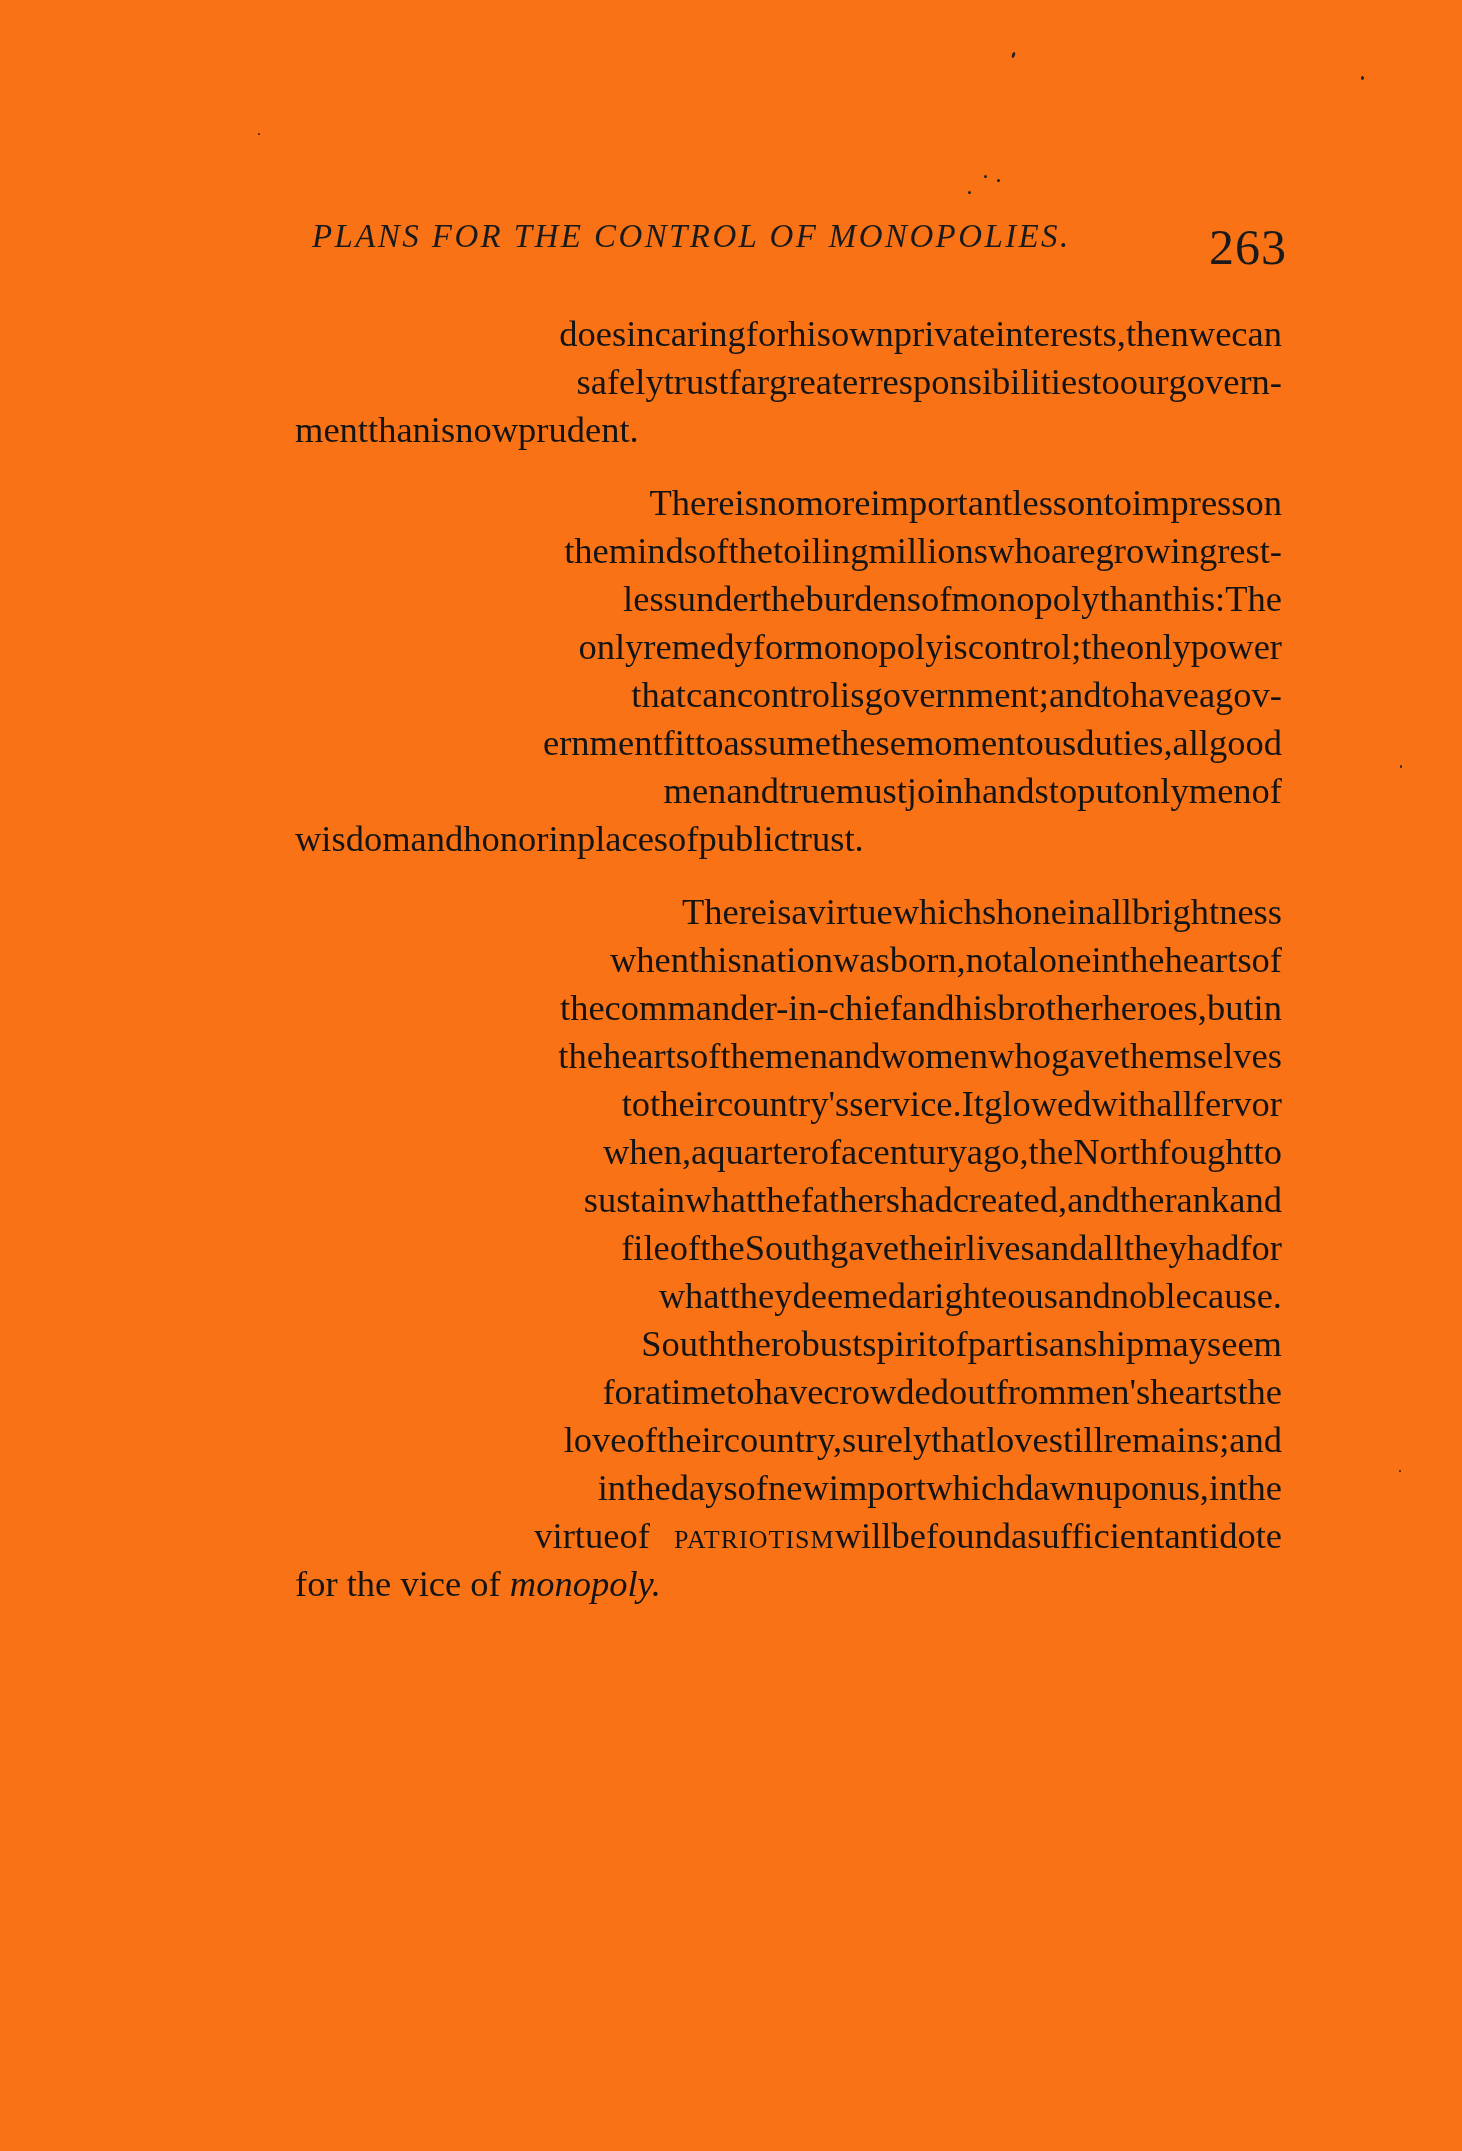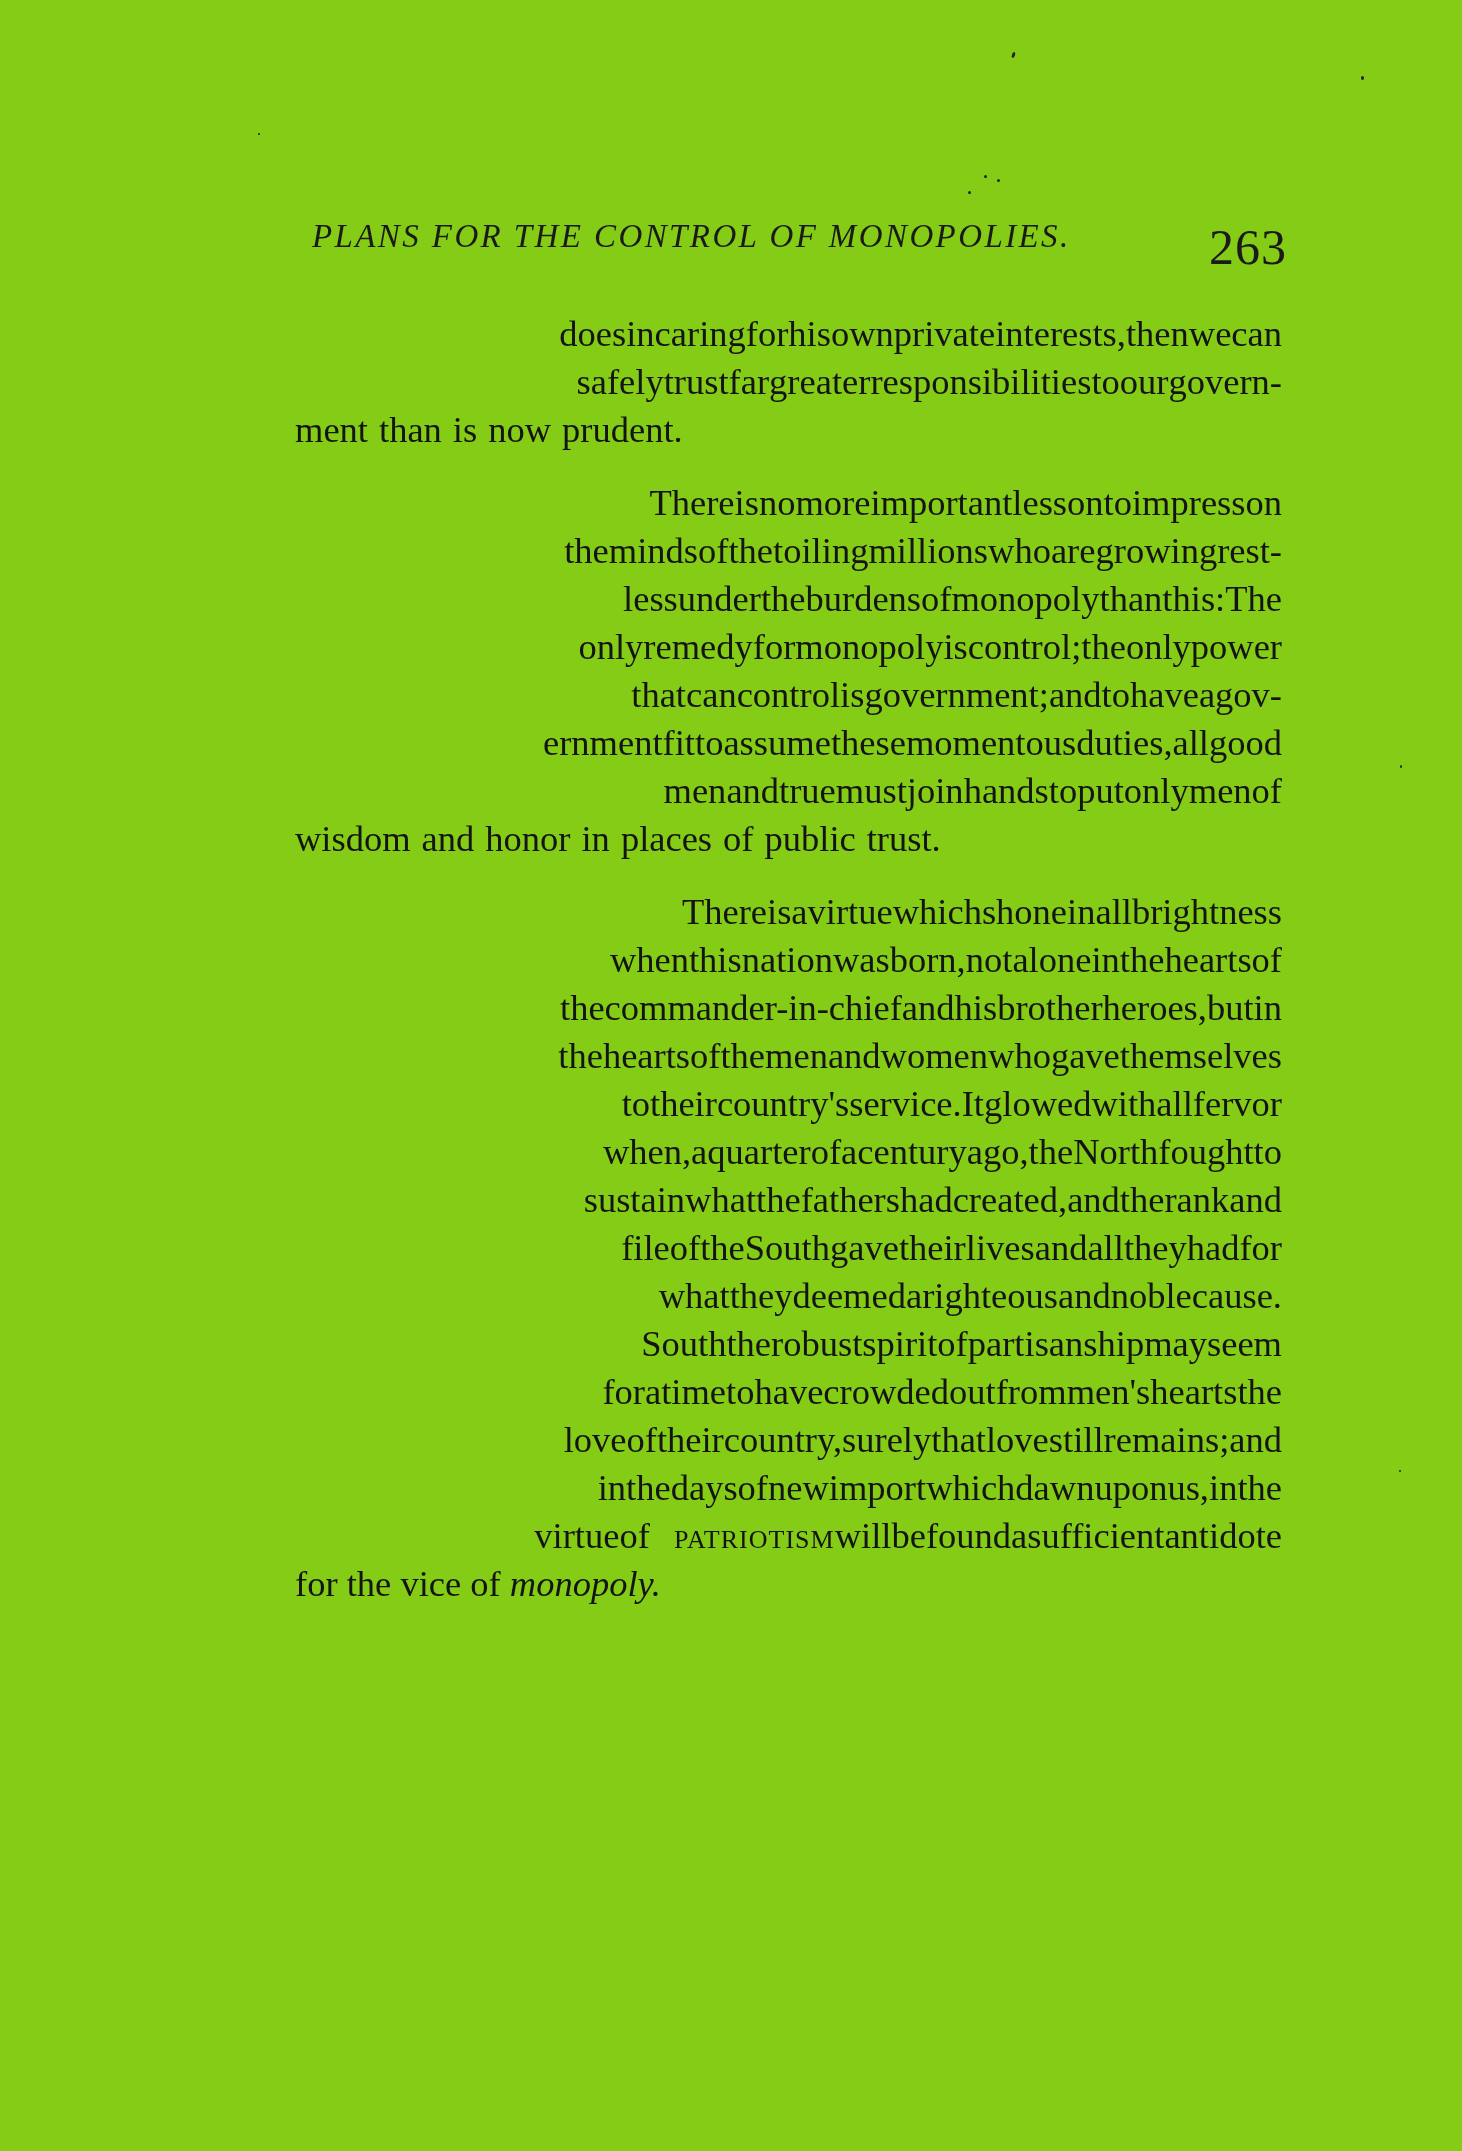--- a/index.html
+++ b/index.html
@@ -1,17 +1,17 @@
 <!DOCTYPE html>
 <html><head>
   <meta charset="utf-8">
   <style>
     html, body { margin: 0; padding: 0; background: #ffffff; }
     body { width: 1462px; height: 2151px; position: relative; overflow: hidden; }
-    .page { position: absolute; left: 0; top: 0; width: 1462px; height: 2151px; background: #84cc16; }
+    .page { position: absolute; left: 0; top: 0; width: 1462px; height: 2151px; background: #f97316; }
     .running-head {
       position: absolute; left: 312px; top: 218px; width: 975px; height: 46px;
       font-family: "Liberation Serif", "DejaVu Serif", serif;
       font-size: 33px; color: #1a1a1a; white-space: nowrap;
     }
     .running-head .title { font-style: italic; letter-spacing: 2.4px; position: absolute; left: 0; top: 0; }
     .running-head .folio { position: absolute; right: 0; top: 0; font-size: 50px; letter-spacing: 1px; }
     .body-text {
       position: absolute; left: 295px; top: 310px; width: 987px;
       font-family: "Liberation Serif", "DejaVu Serif", serif;
@@ -19,21 +19,21 @@
     }
     .line {
       display: block; height: 48px; line-height: 48px;
       text-align: justify; text-align-last: justify; white-space: nowrap;
       overflow: visible;
     }
     .line.indent { padding-left: 40px; }
     .line.last { text-align-last: left; }
     .line .jf { display: flex; justify-content: flex-end; width: 100%; }
     .line.indent .jf { width: calc(100% - 0px); margin-top: 25px; }
-    .line.last .jf { justify-content: flex-start; gap: 11px; }
+    .line.last .jf { justify-content: flex-start; }
     .sc { font-variant: small-caps; letter-spacing: 1px; margin-left: 24px; }
     .it { font-style: italic; }
     .speck { position: absolute; background: #222; border-radius: 50%; }
   </style>
 </head>
 <body>
 
 <div class="page">
 
   <div class="running-head">

